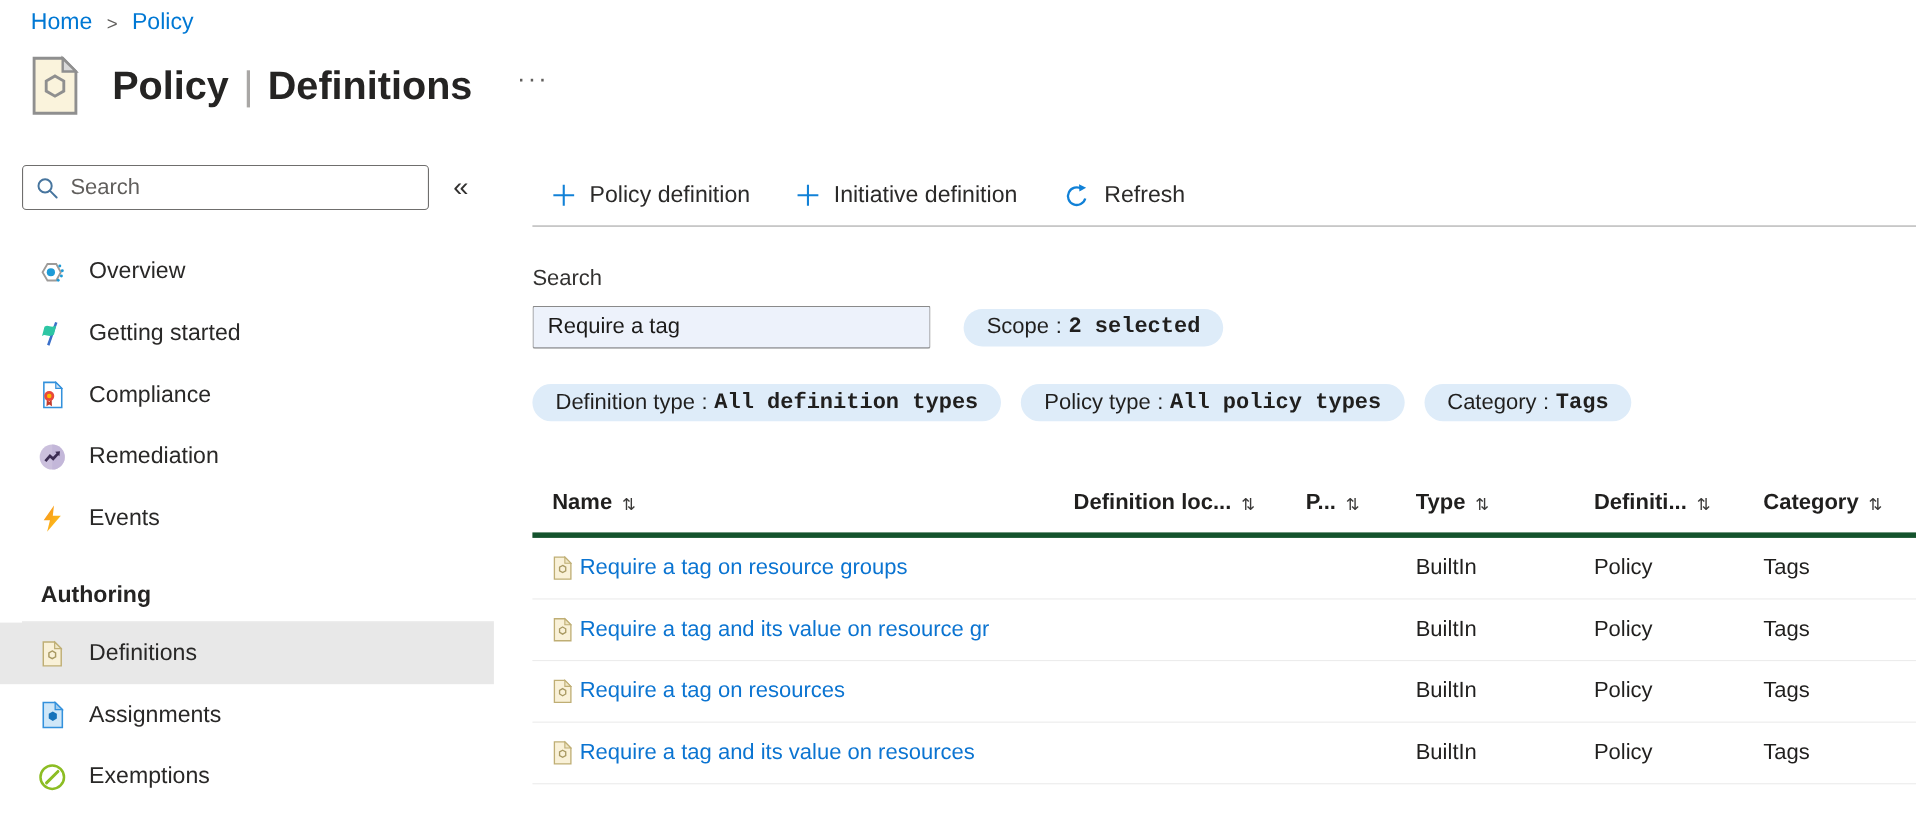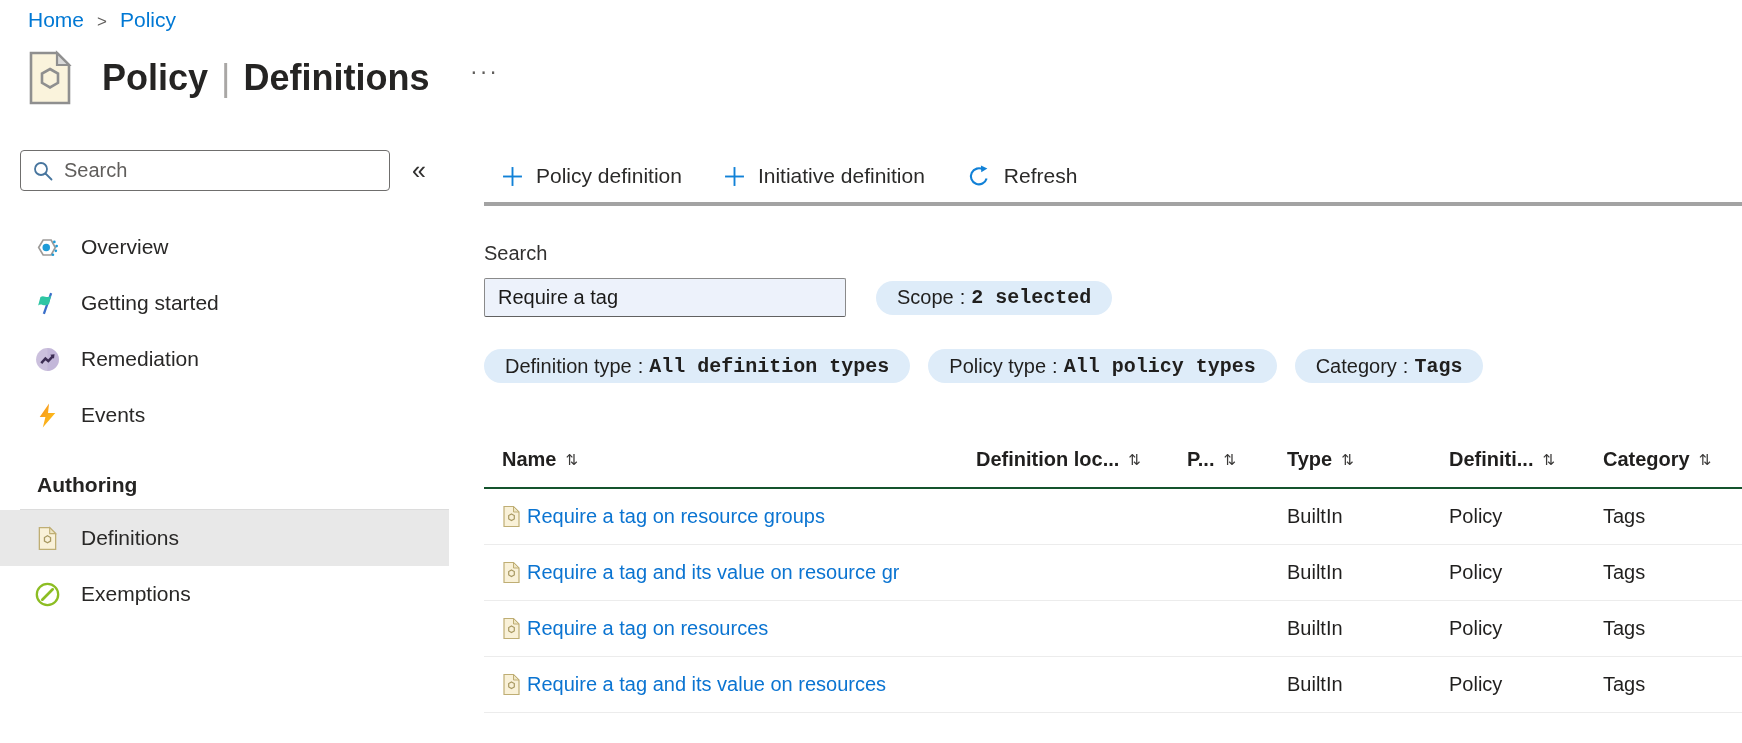--- a/index.html
+++ b/index.html
@@ -35,40 +35,40 @@
               font-size:21px; color:#292827; cursor:pointer; }
   .nav-item.selected { background:#e8e8e8; }
   .nav-icon { width:27px; height:27px; flex:0 0 27px; display:flex; align-items:center; justify-content:center; }
   .section-header { margin-top:18px; height:48px; display:flex; align-items:center; padding-left:37px;
                     font-size:21px; font-weight:bold; color:#252423; }
   .nav-divider { height:1px; background:#dcdcdc; margin-left:20px; }
 
   
   .main { position:absolute; top:150px; left:484px; right:0; }
   .toolbar { height:56px; display:flex; align-items:center; gap:42px; padding-left:18px;
-             border-bottom:4px solid #a3a3a3; }
+             border-bottom:1px solid #a3a3a3; }
   .toolbar-btn { display:flex; align-items:center; gap:13px; font-size:21px; color:#2b2a29; cursor:pointer; }
   .tb-icon { width:21px; height:21px; display:flex; }
   .tb-icon.refresh { width:24px; height:24px; }
 
   .search-label { margin-top:36px; font-size:20px; color:#323130; }
   .filter-row1 { margin-top:13px; display:flex; align-items:center; }
   .main-search { width:362px; height:39px; background:#edf2fb; border:1px solid #8a8a8a; border-bottom:1px solid #616161;
                  border-radius:2px; padding:0 13px; font-size:20px; color:#1b1a19;
                  font-family:"Liberation Sans",sans-serif; outline:none; }
   .pill { height:34px; background:#deecf9; border-radius:20px; display:inline-flex; align-items:center;
           padding:0 21px; font-size:20px; color:#201f1e; white-space:nowrap; cursor:pointer; }
   .pill .sep { margin:0 6px; }
   .pill .val { font-weight:bold;font-family:Liberation Mono, monospace; }
   .scope-pill { margin-left:30px; }
   .filter-row2 { margin-top:32px; display:flex; gap:18px; }
 
   .tbl { margin-top:48px; }
   .tbl-header, .tbl-row { display:grid; grid-template-columns:492px 211px 100px 162px 154px 139px; align-items:center; }
-  .tbl-header { height:58px; border-bottom:2px solid #14532d; }
+  .tbl-header { height:58px; border-bottom:5px solid #14532d; }
   .th { display:flex; align-items:center; font-size:20px; font-weight:bold; color:#201f1e; }
   .th.first { padding-left:18px; }
   .sort-glyph { font-size:15px; font-weight:normal; color:#3b3a39; margin-left:9px; padding-top:2px; }
   .tbl-row { height:56px; border-bottom:1px solid #ececec; font-size:20px; color:#201f1e; }
   .cell-name { display:flex; align-items:center; gap:6px; padding-left:18px; overflow:hidden; white-space:nowrap; }
   .row-icon { width:19px; height:23px; flex:0 0 19px; }
   .row-link { color:#0b74d1; cursor:pointer; text-decoration:none; overflow:hidden; white-space:nowrap; }
   .cell { overflow:hidden; white-space:nowrap; }
 </style>
 </head>
@@ -128,20 +128,32 @@
     <div class="nav-item">
       <span class="nav-icon">
         <svg viewBox="0 0 26 26" width="27" height="27">
           <line x1="16.5" y1="3" x2="9.5" y2="23" stroke="#3a6fc9" stroke-width="2.2"></line>
           <path d="M4 15 C7 12.2 9.5 16.8 14.5 13.6 L16.5 5.5 C12 8.7 9.5 4.1 6.2 6.8 Z" fill="#2ec6a4"></path>
         </svg>
       </span>
       <span>Getting started</span>
     </div>
 
+    <div class="nav-item">
+      <span class="nav-icon">
+        <svg viewBox="0 0 24 24" width="26" height="26">
+          <path d="M4.5 1.5 h10 l5 5 v16 h-15 z" fill="#ffffff" stroke="#3391dc" stroke-width="1.3"></path>
+          <path d="M14.5 1.5 v5 h5 z" fill="#cfe3f5" stroke="#3391dc" stroke-width="1"></path>
+          <polygon points="7,15.5 9,18 11,15.5 11.3,21.5 9,20 6.7,21.5" fill="#c33c2e"></polygon>
+          <circle cx="9" cy="13" r="4.2" fill="#e8483a"></circle>
+          <circle cx="9" cy="13" r="1.9" fill="#ffb900"></circle>
+        </svg>
+      </span>
+      <span>Compliance</span>
+    </div>
 
     <div class="nav-item">
       <span class="nav-icon">
         <svg viewBox="0 0 26 26" width="27" height="27">
           <circle cx="13" cy="13" r="11" fill="#cbc0dd"></circle>
           <path d="M13 2 a11 11 0 0 1 0 22 z" fill="#bdaed6" opacity="0.55"></path>
           <polyline points="7,16.5 11,12 13.8,14.5 17.8,10.2" stroke="#3c2d53" stroke-width="2.4" fill="none"></polyline>
           <polygon points="15.6,8.4 19.8,8 19.2,12.2" fill="#3c2d53"></polygon>
         </svg>
       </span>
@@ -170,20 +182,30 @@
       <span class="nav-icon">
         <svg viewBox="0 0 19 23" width="21" height="25">
           <path d="M2 1.5 h9.5 l5.5 5.5 v14.5 h-15 z" fill="#f9f1d8" stroke="#bfae74" stroke-width="1.2"></path>
           <path d="M11.5 1.5 v5.5 h5.5 z" fill="#efe6c4" stroke="#bfae74" stroke-width="1"></path>
           <polygon points="9.5,9 12.3,10.6 12.3,13.9 9.5,15.5 6.7,13.9 6.7,10.6" fill="none" stroke="#a89962" stroke-width="1.2"></polygon>
         </svg>
       </span>
       <span>Definitions</span>
     </div>
 
+    <div class="nav-item">
+      <span class="nav-icon">
+        <svg viewBox="0 0 24 24" width="26" height="26">
+          <path d="M4 1.5 h10 l6 6 v15 h-16 z" fill="#cfe7f8" stroke="#3391dc" stroke-width="1.3"></path>
+          <path d="M14 1.5 v6 h6 z" fill="#a3cdee" stroke="#3391dc" stroke-width="1.1"></path>
+          <polygon points="12,9 15.4,11 15.4,15 12,17 8.6,15 8.6,11" fill="#1673bb"></polygon>
+        </svg>
+      </span>
+      <span>Assignments</span>
+    </div>
 
     <div class="nav-item">
       <span class="nav-icon">
         <svg viewBox="0 0 26 26" width="27" height="27">
           <circle cx="13" cy="13" r="10.3" fill="none" stroke="#8cbd23" stroke-width="2.2"></circle>
           <line x1="8" y1="18" x2="18" y2="8" stroke="#8cbd23" stroke-width="2.6" stroke-linecap="round"></line>
         </svg>
       </span>
       <span>Exemptions</span>
     </div>

